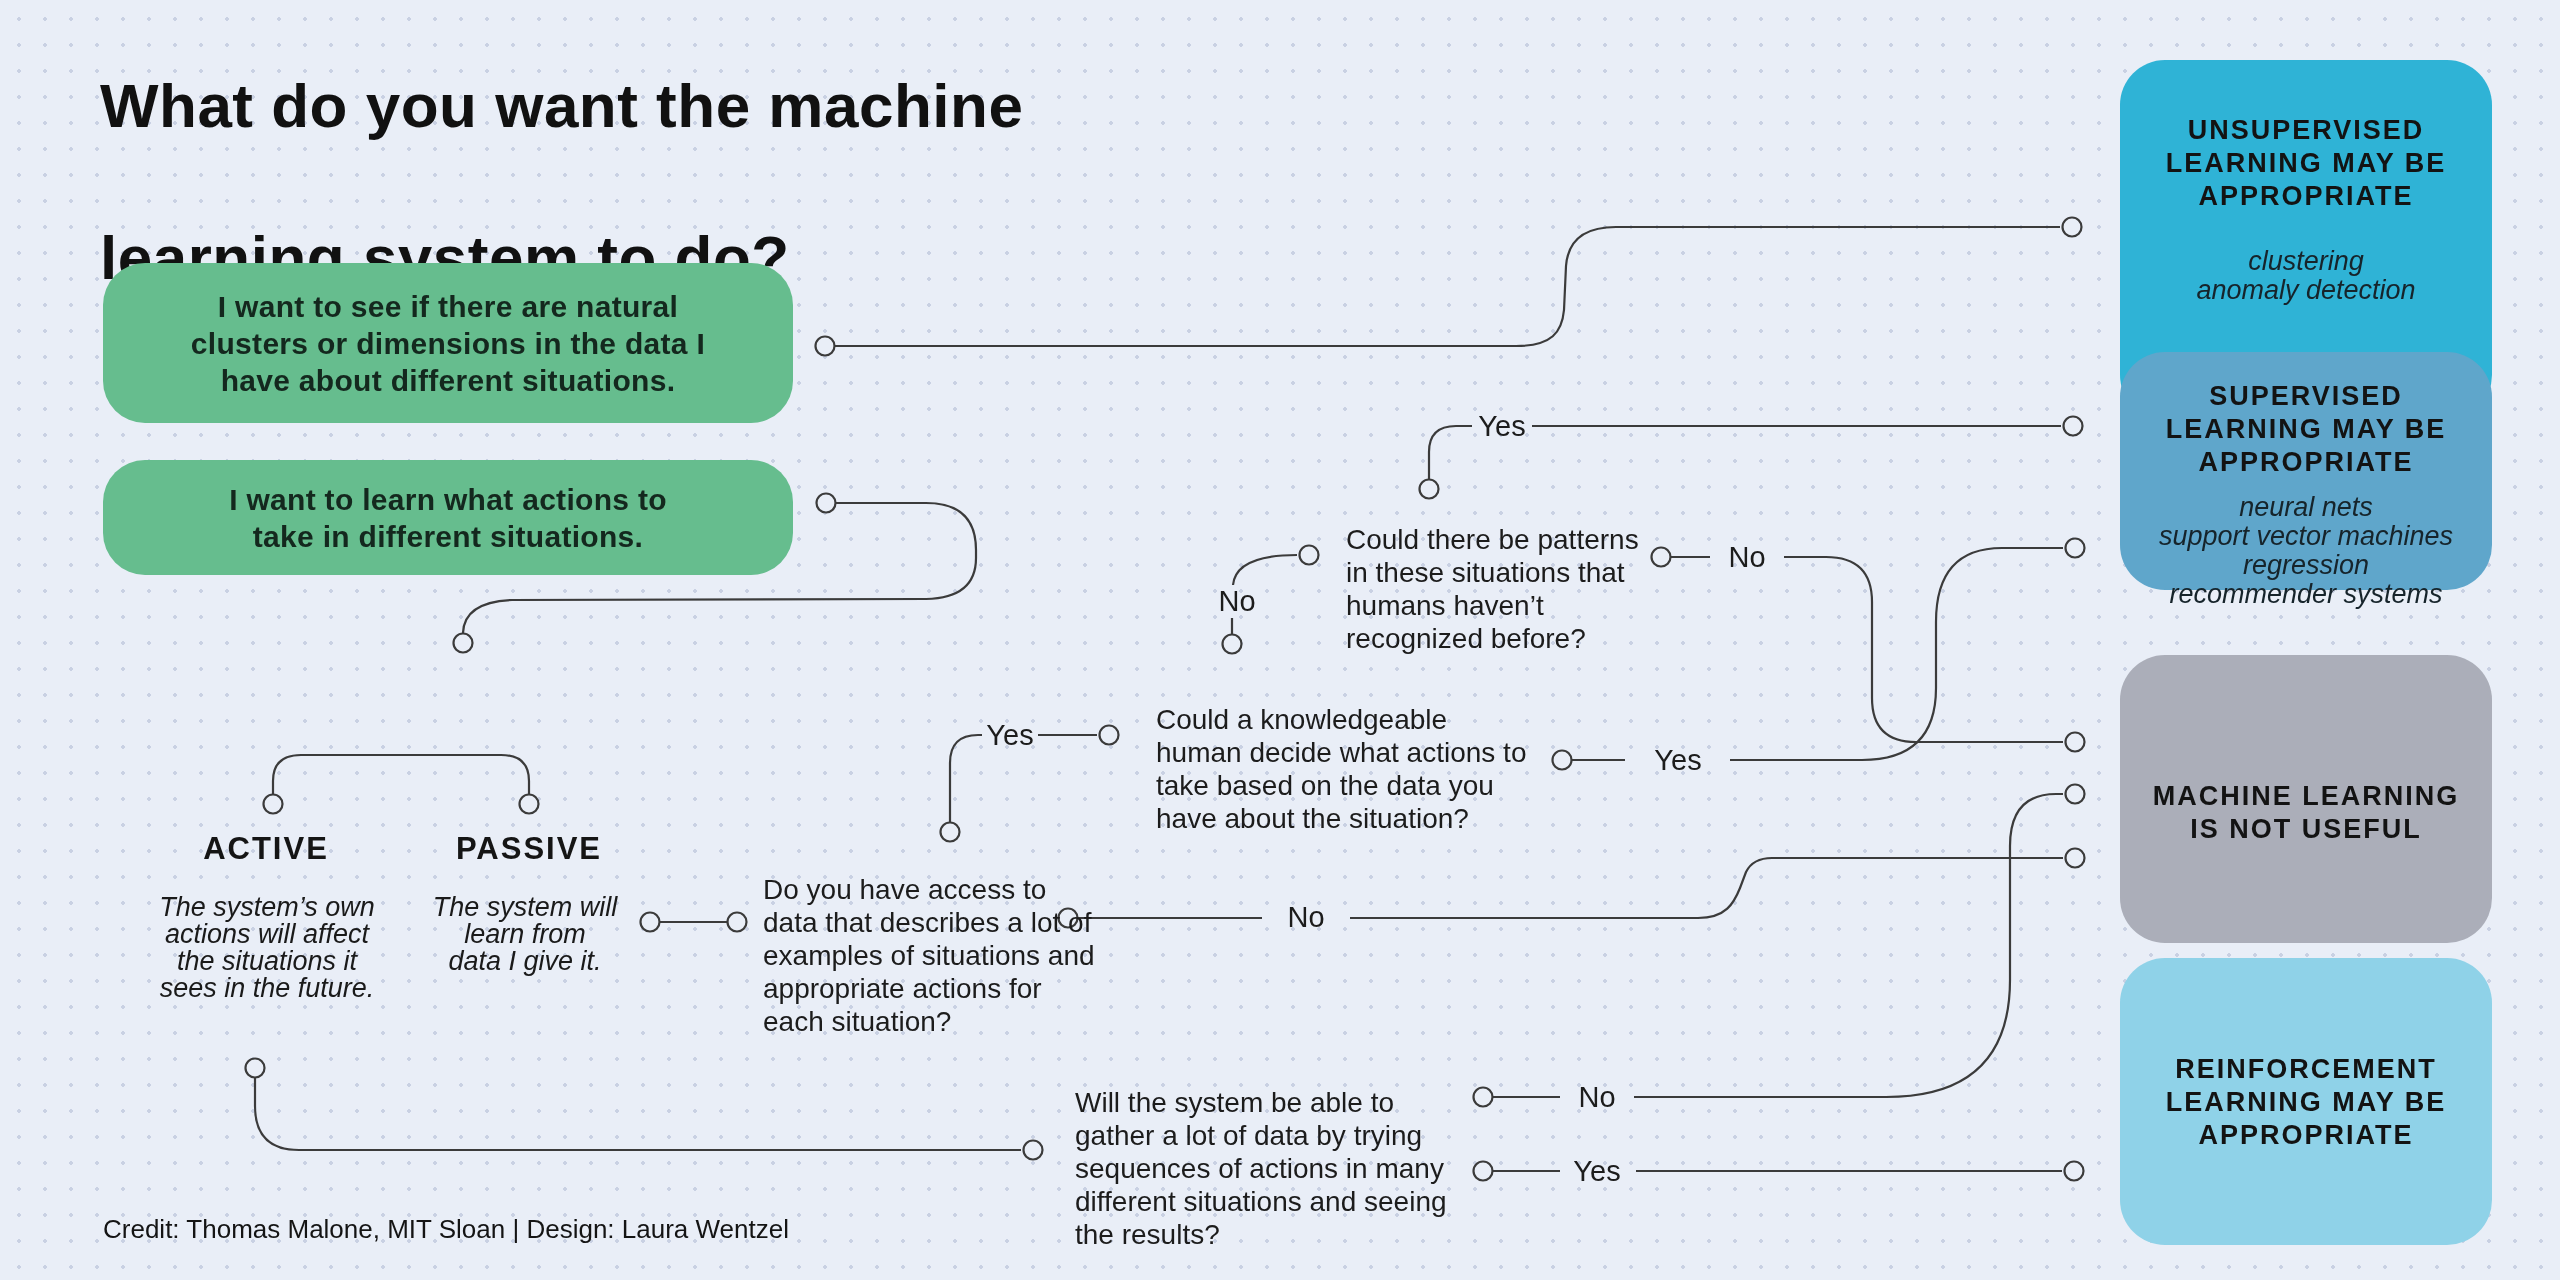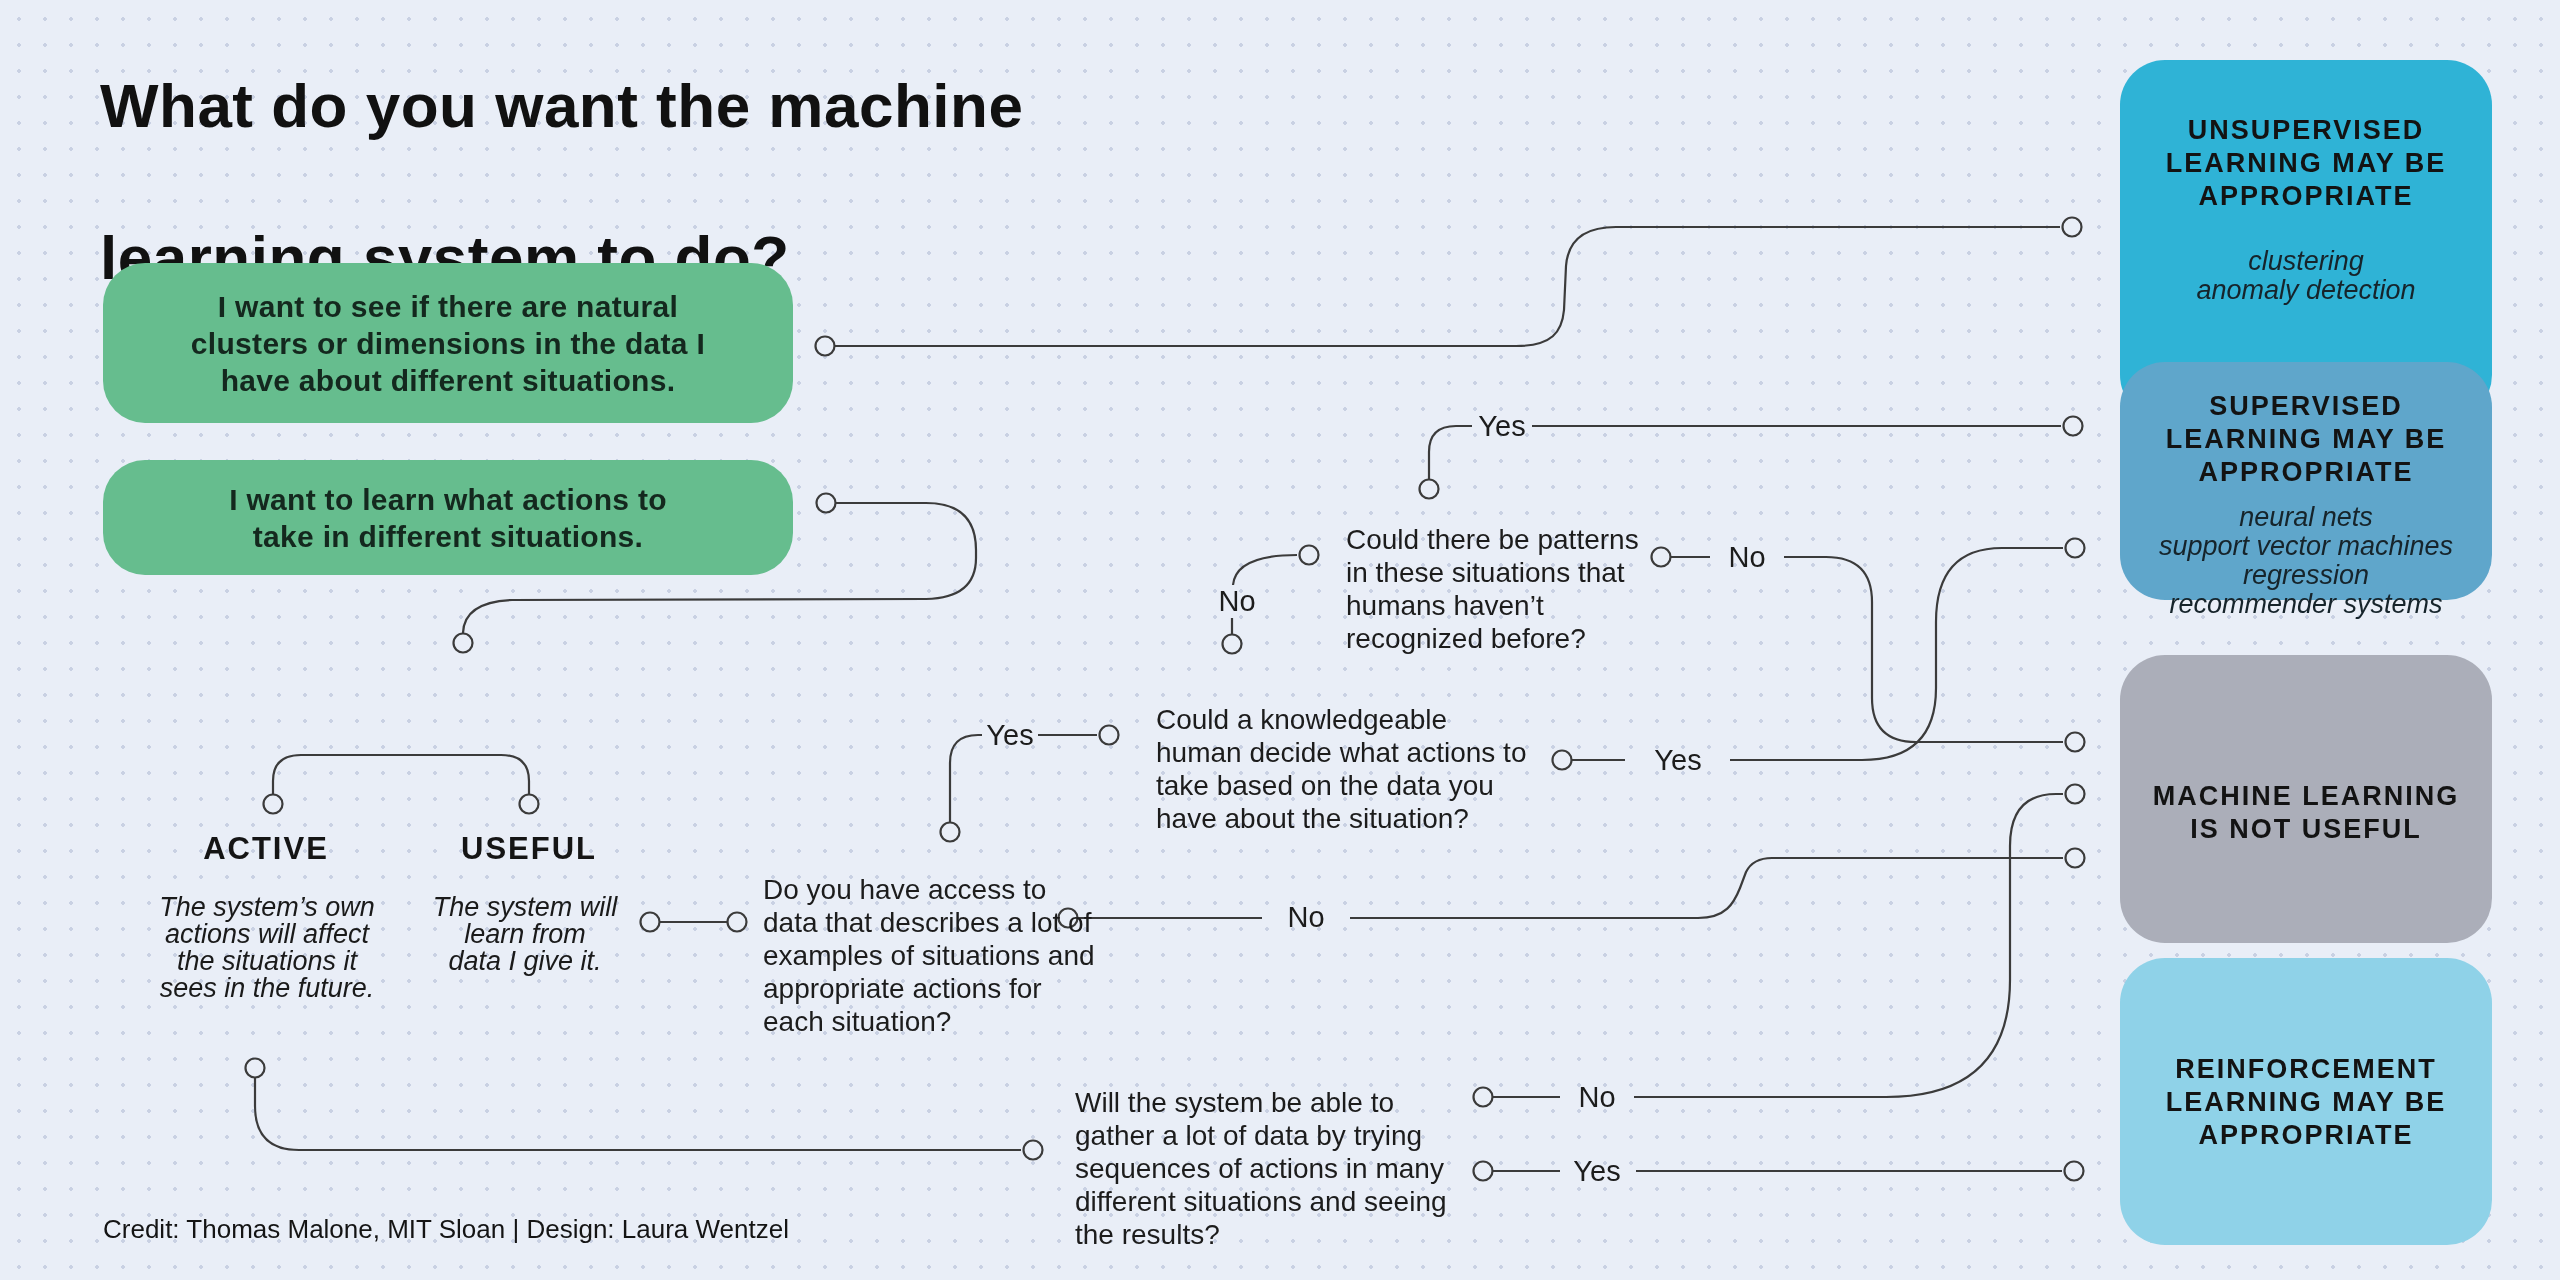--- a/index.html
+++ b/index.html
@@ -51,21 +51,21 @@
   }
   #desc-active{left:107px;top:894px;}
   #desc-passive{left:365px;top:894px;}
   .yn{
     font-size:29px;color:#1c1c1c;text-align:center;width:100px;
   }
   .outcome{
     left:2120px;width:372px;border-radius:45px;
   }
   #box-unsupervised{top:60px;height:360px;background:#2fb3d6;}
-  #box-supervised{top:362px;height:238px;background:#5fa6cb;}
+  #box-supervised{top:352px;height:238px;background:#5fa6cb;}
   #box-not-useful{top:655px;height:288px;background:#abaeb9;text-decoration:underline;}
   #box-reinforcement{top:958px;height:287px;background:#8fd2e8;}
   .outcome-title{
     position:absolute;left:0;width:100%;text-align:center;
     font-size:27px;line-height:33px;font-weight:700;letter-spacing:2px;
     color:#131313;
   }
   .outcome-methods{
     position:absolute;left:0;width:100%;text-align:center;
     font-style:italic;font-size:27px;line-height:29px;color:#16242b;
@@ -171,21 +171,21 @@
 in these situations that
 humans haven’t
 recognized before?</div>
   <div id="q-gather" class="abs question pre">Will the system be able to
 gather a lot of data by trying
 sequences of actions in many
 different situations and seeing
 the results?</div>
 
   <div id="label-active" class="abs branch-label">ACTIVE</div>
-  <div id="label-passive" class="abs branch-label">USEFUL</div>
+  <div id="label-passive" class="abs branch-label">PASSIVE</div>
   <div id="desc-active" class="abs branch-desc pre">The system’s own
 actions will affect
 the situations it
 sees in the future.</div>
   <div id="desc-passive" class="abs branch-desc pre">The system will
 learn from
 data I give it.</div>
 
   <div class="abs yn" style="left:960px;top:719px;">Yes</div>
   <div class="abs yn" style="left:1256px;top:901px;">No</div>

